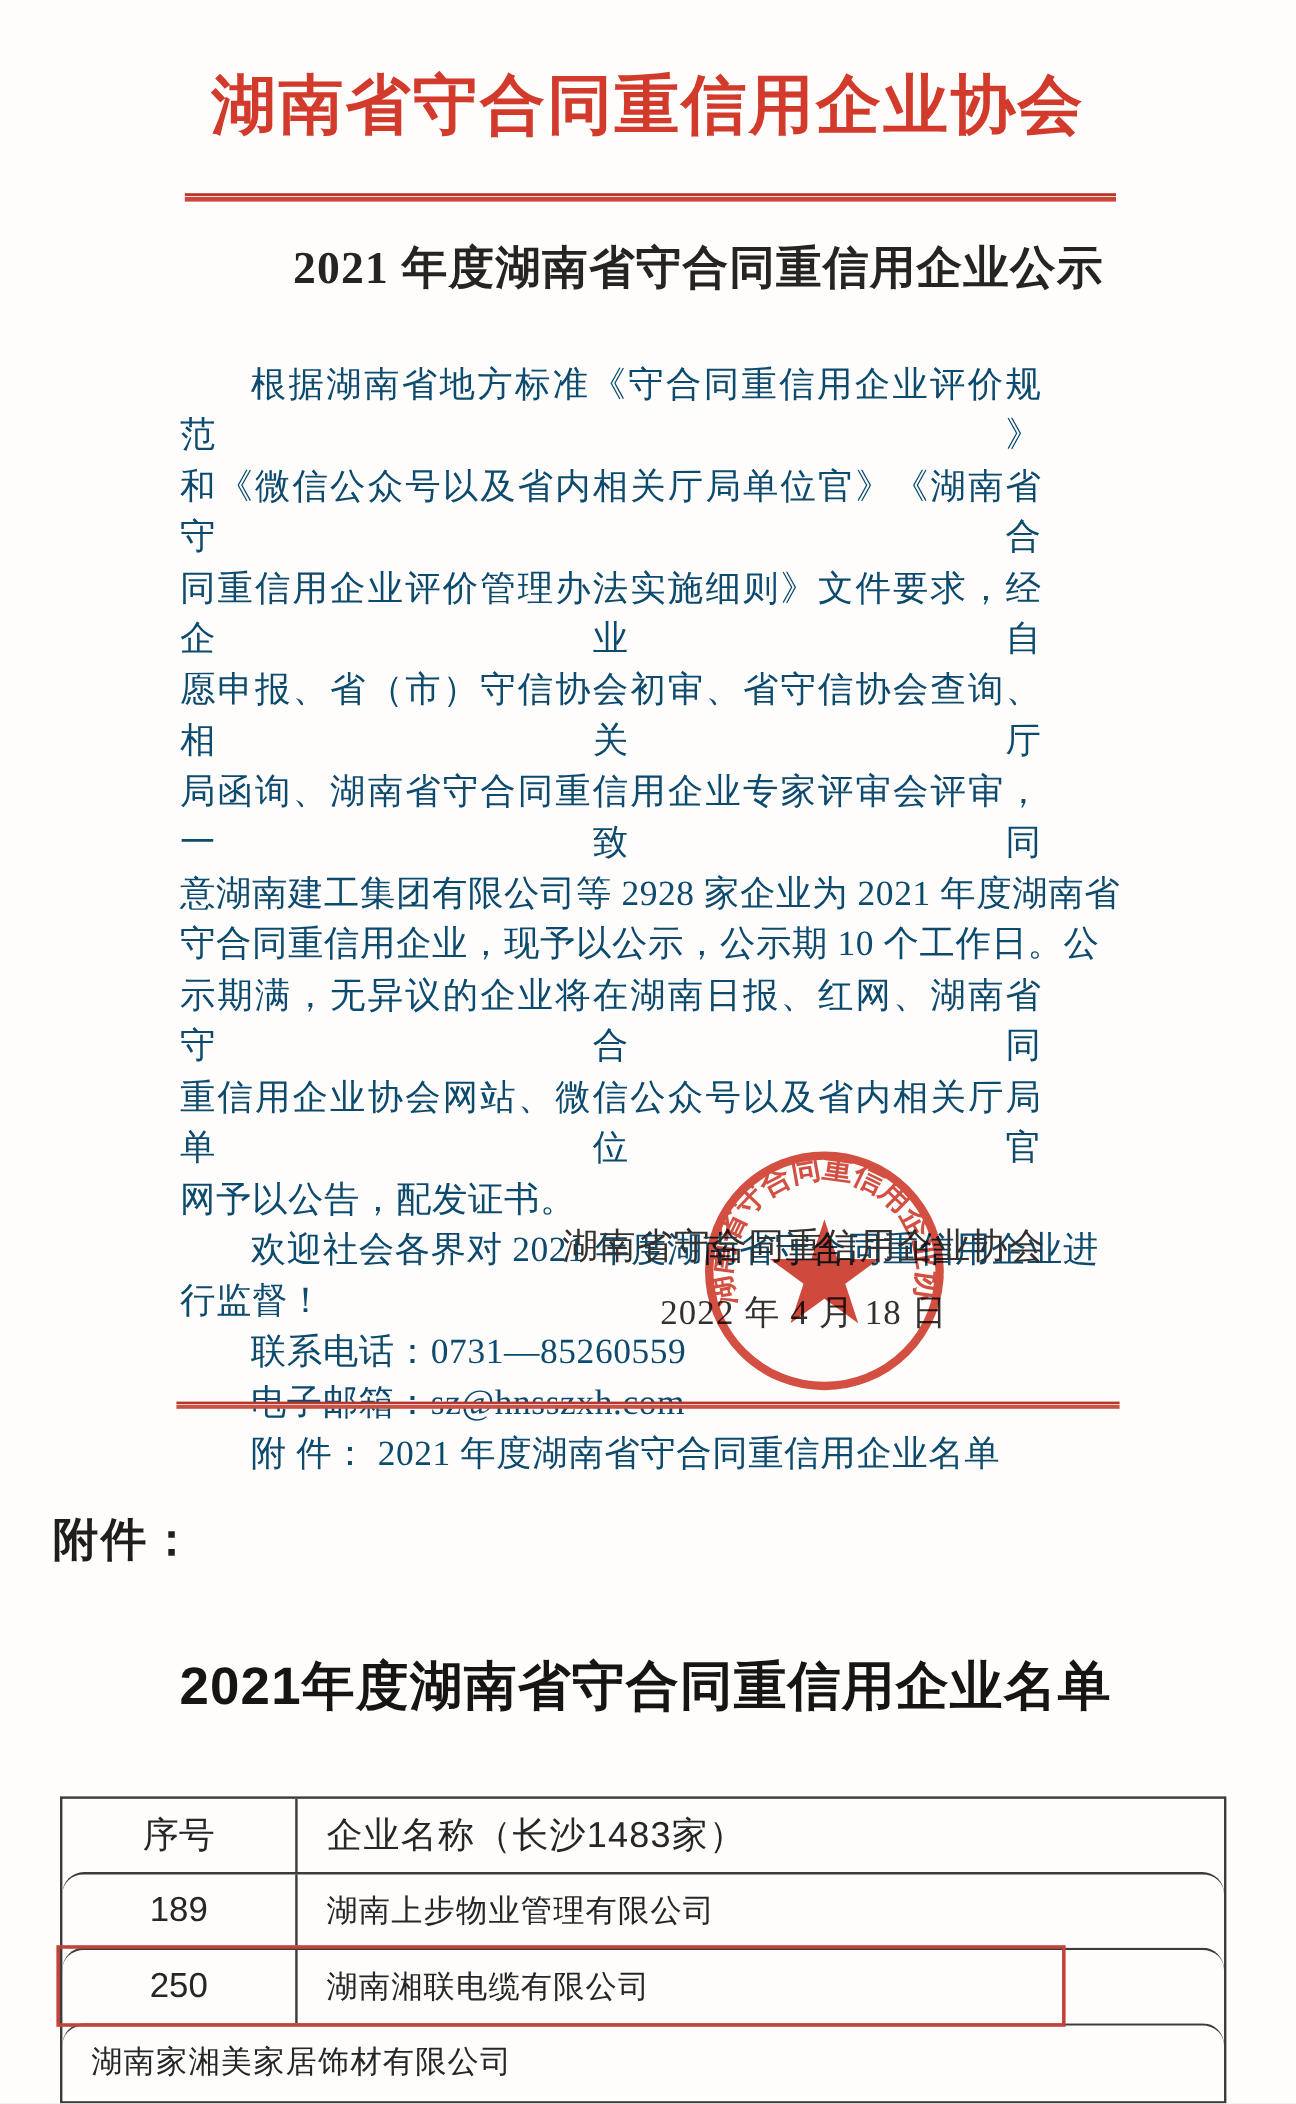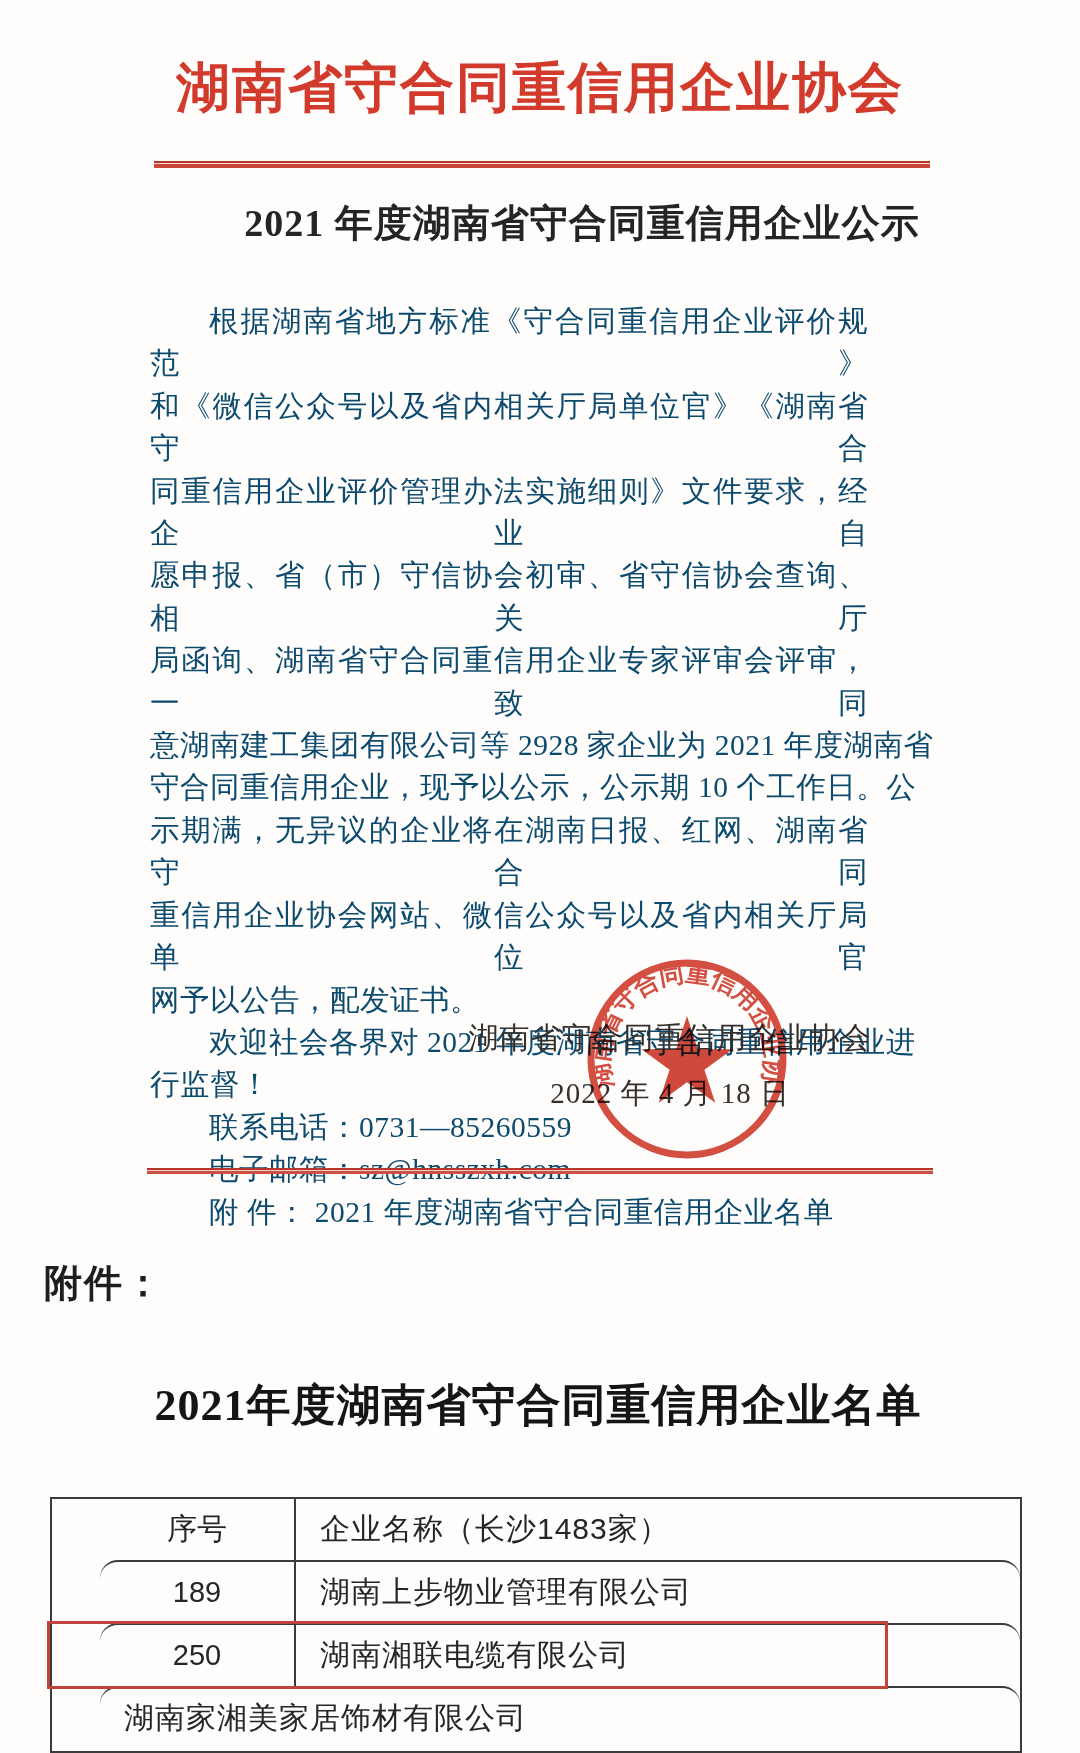--- a/index.html
+++ b/index.html
@@ -42,36 +42,36 @@
     background:linear-gradient(#b8362a 0 2px,#ecccc6 2px 3px,#cd5044 3px 6px);
   }
   
   .attach-label{
     position:absolute;left:44px;top:1258px;
     font-family:"Liberation Sans","DejaVu Sans",sans-serif;
     font-size:38px;font-weight:600;color:#1f1e1d;letter-spacing:2px;
   }
   .list-title{
     position:absolute;left:0;top:1376px;width:1076px;text-align:center;
-    font-family:Liberation Serif, serif;
+    font-family:Liberation Sans, sans-serif;
     font-size:44px;font-weight:700;color:#161514;letter-spacing:1px;
   }
   .lh-table{
     position:absolute;left:50px;top:1497px;width:972px;height:256px;
     border:2px solid #3b3b3b;box-sizing:border-box;
     display:flex;flex-direction:column;
-    font-family:"Liberation Sans","DejaVu Sans",sans-serif;color:#262626;padding-left:48px;
+    font-family:"Liberation Sans","DejaVu Sans",sans-serif;color:#262626;
   }
   .t-holder{display:contents;}
   .t-row{display:flex;flex:0 0 auto;box-sizing:border-box;}
   .t-row.t-head{height:61px;}
   .t-holder .t-row{height:63px;border-top:2px solid #3b3b3b;border-radius:18px;}
   .t-cell{display:flex;align-items:center;box-sizing:border-box;}
   .t-no{width:196px;justify-content:center;border-right:2px solid #3b3b3b;font-size:29px;}
-  .t-name{flex:1;padding-left:24px;font-size:30px;letter-spacing:1px;}
+  .t-name{flex:1;padding-left:24px;font-size:26px;letter-spacing:1px;}
   .t-head .t-cell{font-size:30px;}
   .highlight-box{
     position:absolute;left:47px;top:1621px;width:841px;height:68px;
     border:3px solid #c0443c;box-sizing:border-box;background:transparent;
   }
 </style>
 </head>
 <body>
 
 <div class="page">

